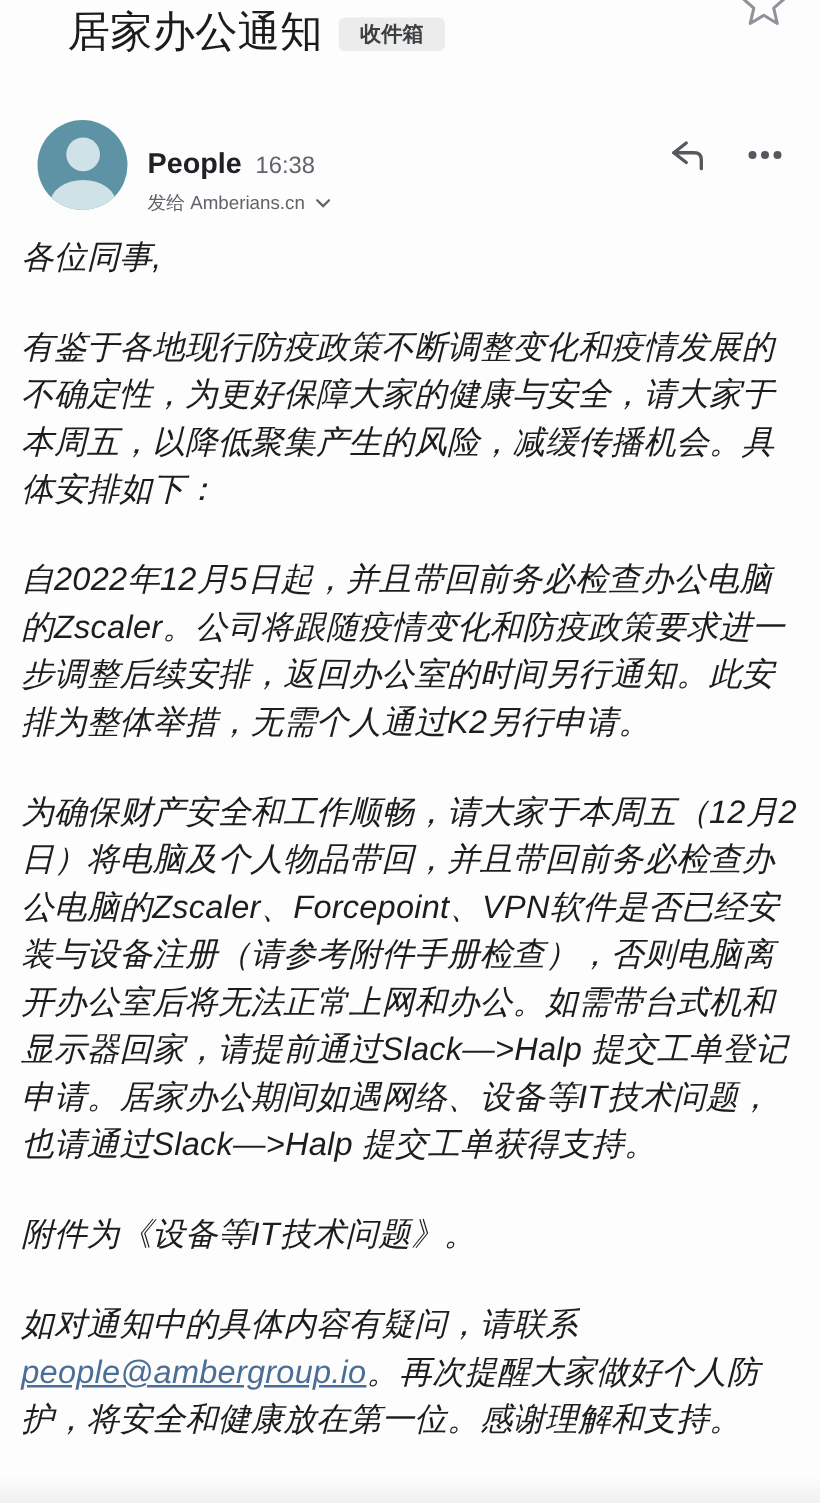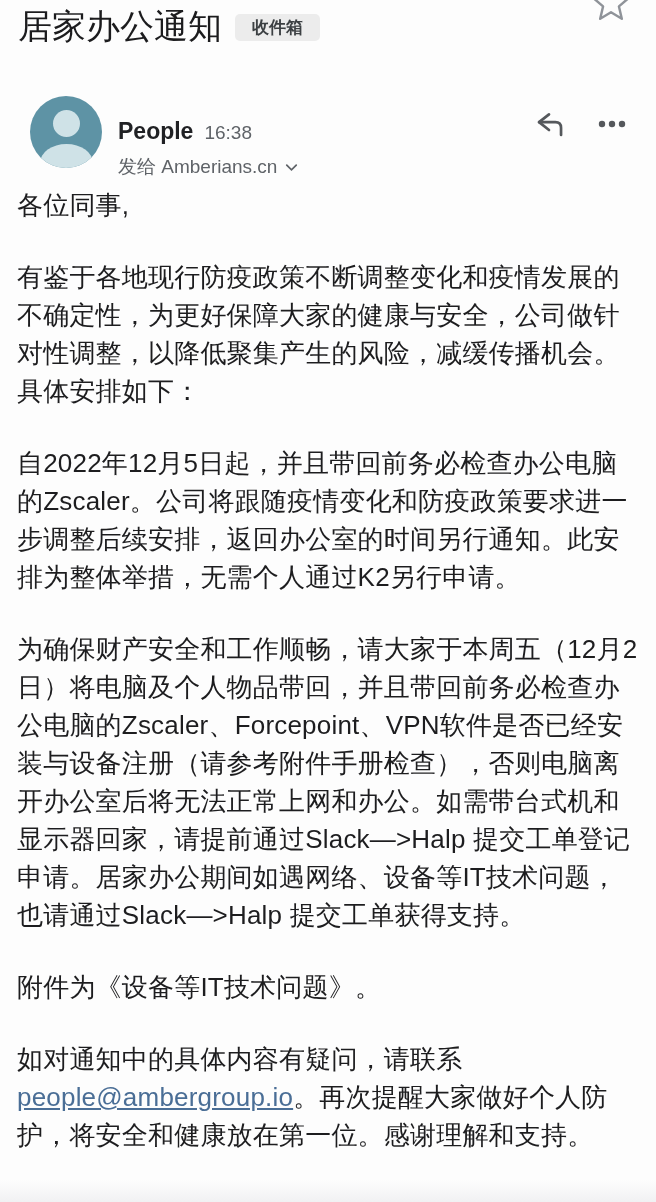--- a/index.html
+++ b/index.html
@@ -15,21 +15,21 @@
   }
 
   
   .subject-row {
     position:absolute; top:0; left:18px; right:70px;
     display:flex; align-items:center; gap:13px;
     height:52px;
   }
   .subject-title {
     font-size:34px; line-height:44px; font-weight:400;
-    color:#1c1c1e; white-space:nowrap;
+    color:#1c1c1e; white-space:nowrap;margin-left:36px;
   }
   .inbox-badge {
     background:#ececec; color:#3c4043;
     font-size:17px; font-weight:700;
     padding:4px 17px; border-radius:5px;
     line-height:19px; white-space:nowrap;
     margin-top:2px;
   }
   .star-btn {
     position:absolute; top:-18px; right:24px;
@@ -55,37 +55,37 @@
     position:absolute; left:10px; bottom:-14px;
     width:53px; height:38px; border-radius:50%;
     background:#cfe2e7;
   }
   .sender-info { margin-left:16px; padding-top:3px; }
   .sender-line1 { display:flex; align-items:baseline; }
   .sender-name { font-size:23px; font-weight:700; color:#202124; }
   .sender-time { font-size:19px; color:#5f6368; margin-left:11px;margin-top:23px; }
   .sender-line2 {
     margin-top:9px; display:flex; align-items:center;
-    font-size:19px; color:#5f6368;
+    font-size:15px; color:#5f6368;
   }
   .chevron-down { width:19px; height:19px; margin-left:5px; color:#5f6368; }
   .header-actions {
     margin-left:auto; display:flex; align-items:center;
     gap:30px; padding-top:12px; padding-right:6px;
   }
   .icon-btn { width:34px; height:34px; color:#55585c; }
   .icon-btn.dots { width:32px; }
 
   
   .email-body {
     position:absolute; top:186px; left:17px; width:624px;
     font-size:26px; line-height:38px; color:#1d1d1f;
     letter-spacing:0.2px;
   }
-  .para { margin-bottom:34px; }
+  .para { margin-bottom:34px;font-style:italic; }
   .para:last-child { margin-bottom:0; }
   .email-link { color:#4a6e96; text-decoration:underline; cursor:pointer; }
 
   .bottom-fade {
     position:absolute; left:0; right:0; bottom:0; height:22px;
     background:linear-gradient(to bottom,#fdfdfd,#f1f1f3);
   }
   svg { display:block; }
 </style>
 </head>
@@ -135,21 +135,21 @@
           <circle cx="4.5" cy="12" r="2.4"></circle>
             <circle cx="12" cy="12" r="2.4"></circle>
             <circle cx="19.5" cy="12" r="2.4"></circle>
         </svg>
       </div>
     </div>
   </div>
 
   <div class="email-body">
     <div class="para">各位同事,</div>
-    <div class="para">有鉴于各地现行防疫政策不断调整变化和疫情发展的不确定性，为更好保障大家的健康与安全，公司做针对性调整，以降低聚集产生的风险，减缓传播机会。具体安排如下：</div>
+    <div class="para">有鉴于各地现行防疫政策不断调整变化和疫情发展的不确定性，为更好保障大家的健康与安全，请大家于本周五，以降低聚集产生的风险，减缓传播机会。具体安排如下：</div>
     <div class="para">自2022年12月5日起，并且带回前务必检查办公电脑的Zscaler。公司将跟随疫情变化和防疫政策要求进一步调整后续安排，返回办公室的时间另行通知。此安排为整体举措，无需个人通过K2另行申请。</div>
     <div class="para">为确保财产安全和工作顺畅，请大家于本周五（12月2日）将电脑及个人物品带回，并且带回前务必检查办公电脑的Zscaler、Forcepoint、VPN软件是否已经安装与设备注册（请参考附件手册检查），否则电脑离开办公室后将无法正常上网和办公。如需带台式机和显示器回家，请提前通过Slack—&gt;Halp 提交工单登记申请。居家办公期间如遇网络、设备等IT技术问题，也请通过Slack—&gt;Halp 提交工单获得支持。</div>
     <div class="para">附件为《设备等IT技术问题》。</div>
     <div class="para">
       <span>如对通知中的具体内容有疑问，请联系</span><a class="email-link">people@ambergroup.io</a><span>。再次提醒大家做好个人防护，将安全和健康放在第一位。感谢理解和支持。</span>
     </div>
   </div>
 
   <div class="bottom-fade"></div>
 </div>

